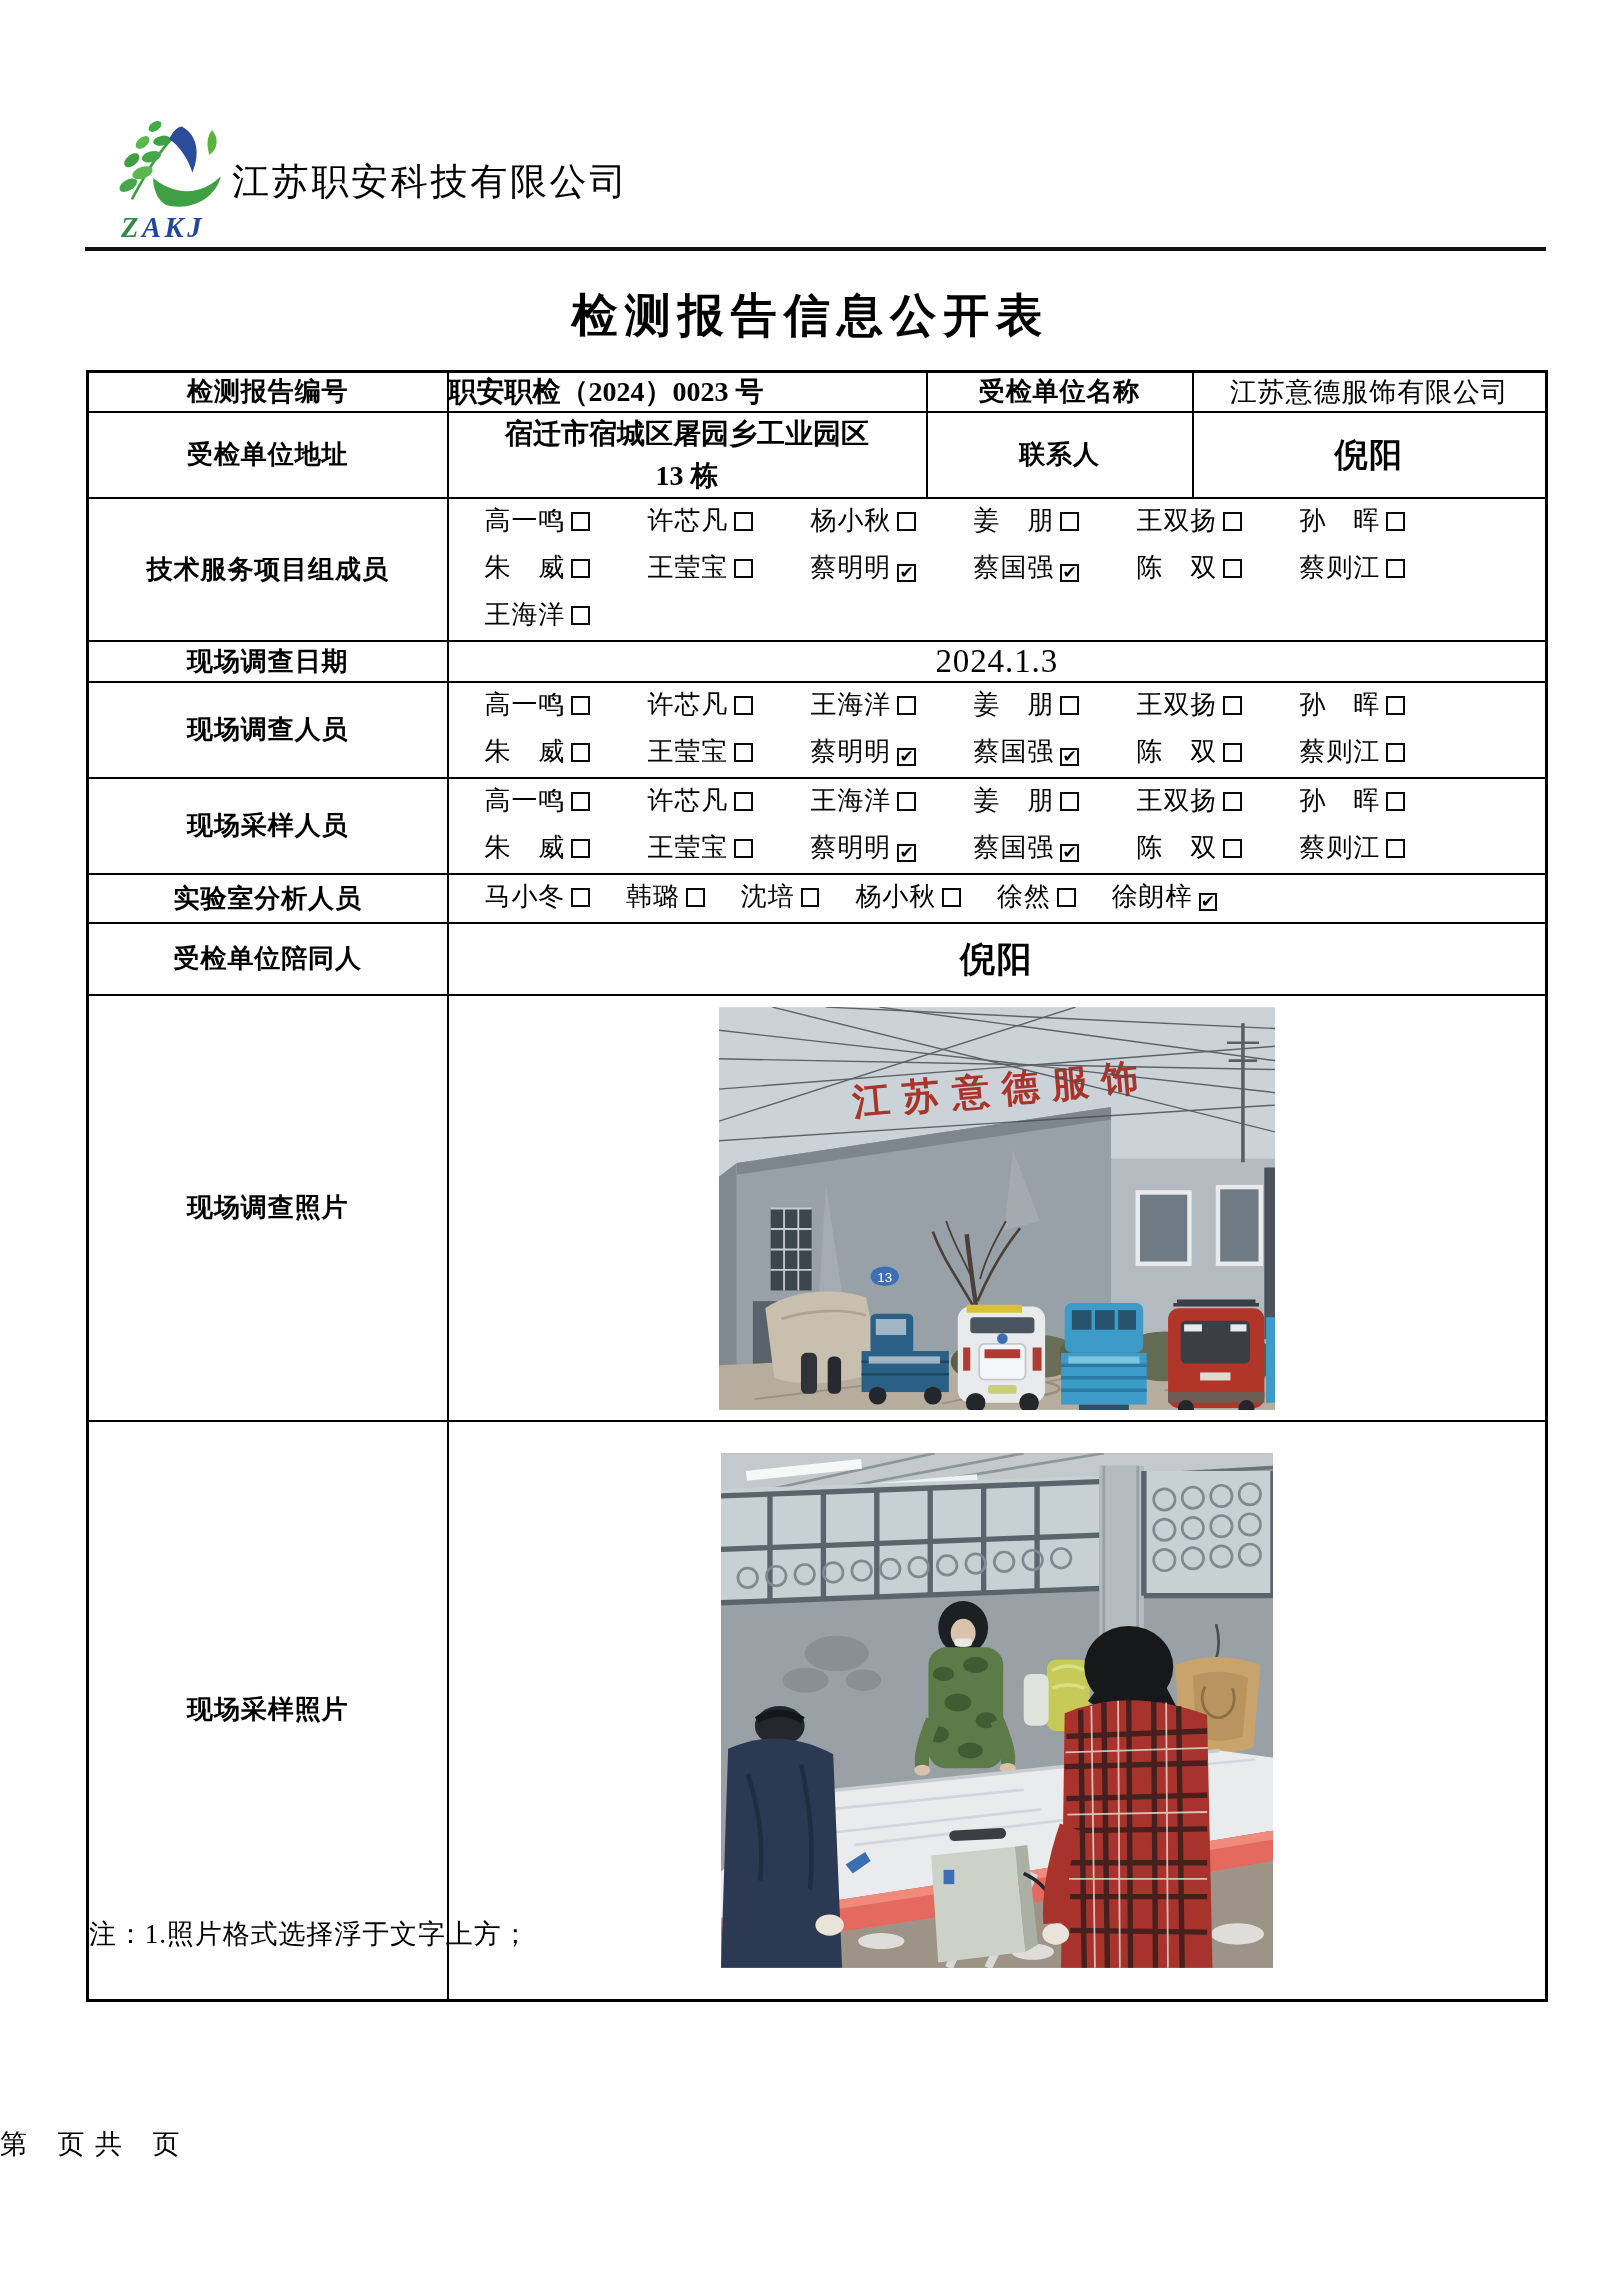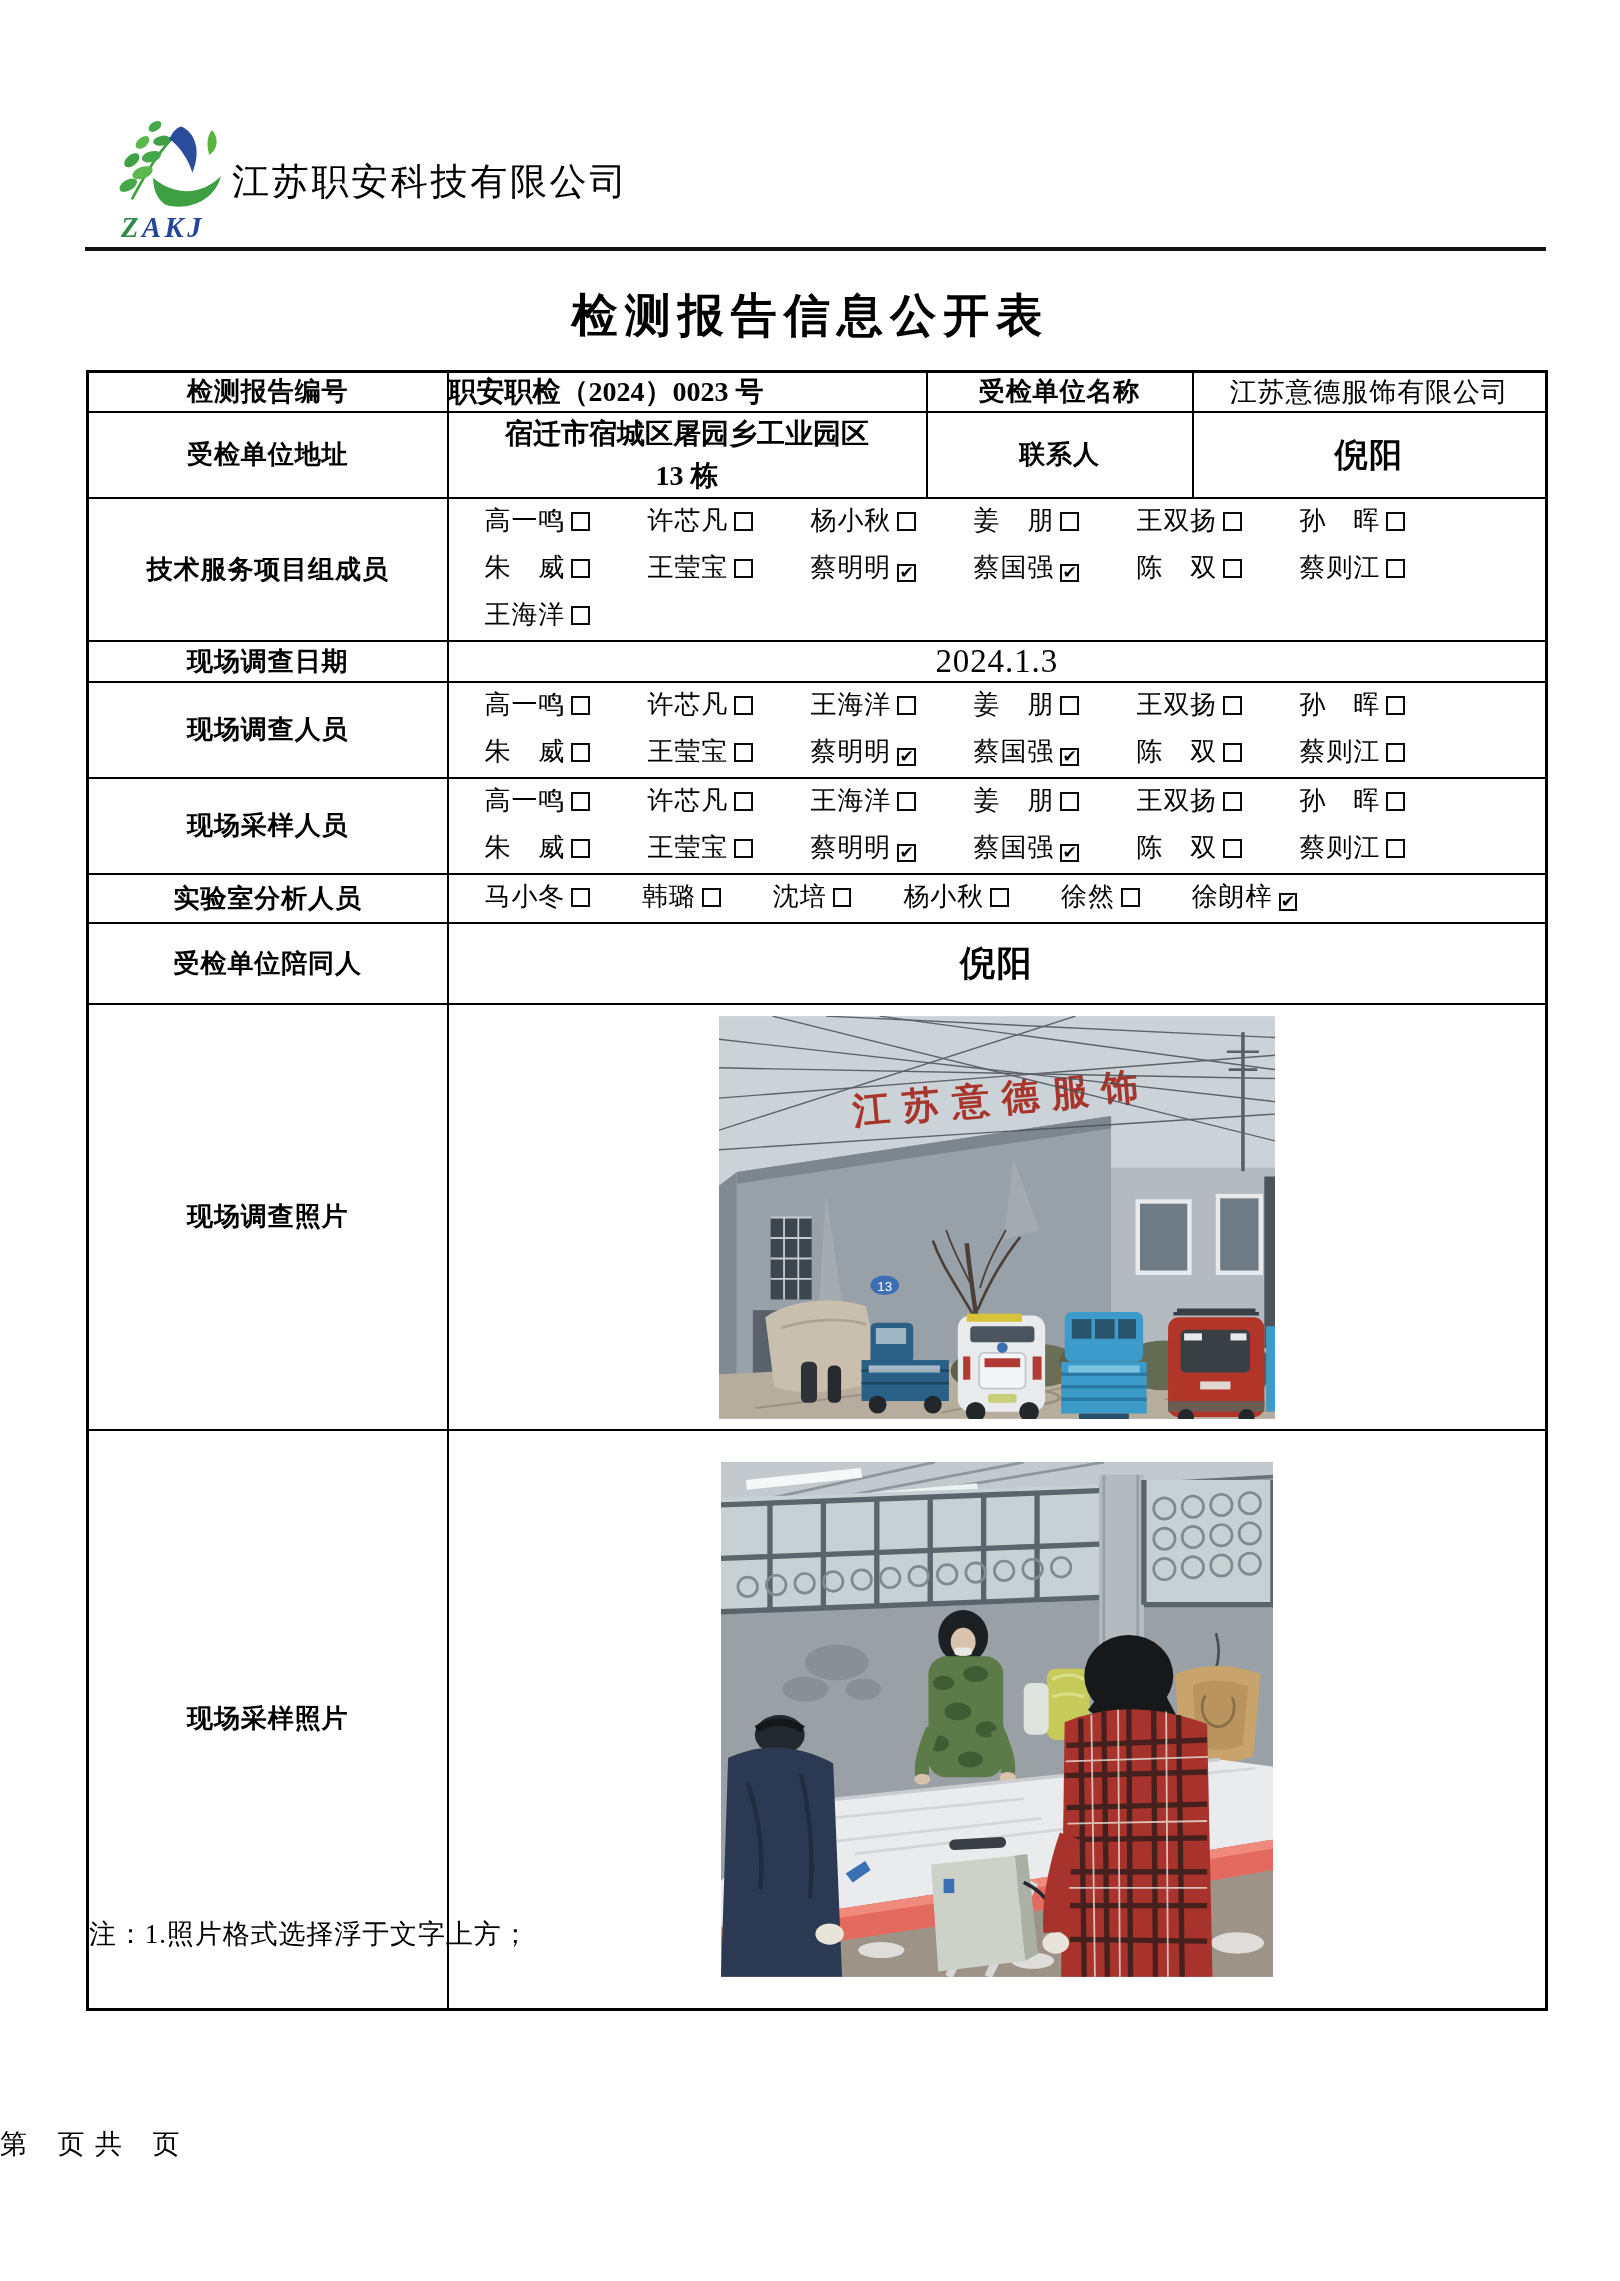--- a/index.html
+++ b/index.html
@@ -28,21 +28,21 @@
   .report-no{font-size:28px;font-weight:bold;padding-left:10.7px;}
   .unit-name{font-size:27px;text-align:center;letter-spacing:0.9px;}
   .addr{font-weight:bold;font-size:28px;text-align:center;line-height:1.5;}
   .contact{font-size:33px;font-weight:bold;text-align:center;letter-spacing:1.8px;}
   .date-val{font-size:33px;text-align:center;letter-spacing:0.9px;}
   .escort{font-size:35px;font-weight:bold;text-align:center;letter-spacing:1.8px;}
 
   .people-cell{padding:3.6px 3.6px 3.6px 16px;}
   .person-line{line-height:43px;white-space:nowrap;}
   .person{display:inline-block;width:163px;font-size:26px;}
-  .lab .person{width:auto;margin-right:16px;}
+  .lab .person{width:auto;margin-right:0;}
   .pname{letter-spacing:0.9px;padding-left:36px;}
   .cb{display:inline-block;box-sizing:border-box;width:18.7px;height:18.7px;border:2.7px solid #0a0a0a;
       margin-left:6.2px;vertical-align:-1.8px;text-align:center;font-weight:bold;font-size:17px;
       line-height:13.4px;font-family:"DejaVu Sans",sans-serif;}
 
   .photo-cell{text-align:center;}
   svg.photo{display:block;margin:0 auto;}
 
   
   .note{position:absolute;left:89px;top:1916px;font-size:27px;letter-spacing:0.9px;}
@@ -138,21 +138,21 @@
           </td>
     </tr>
 
     <tr style="height:42px">
       <td class="lbl">实验室分析人员</td>
       <td class="people-cell lab" colspan="3">
             <div class="person-line"><span class="person"><span class="pname">马小冬</span><span class="cb"></span></span><span class="person"><span class="pname">韩璐</span><span class="cb"></span></span><span class="person"><span class="pname">沈培</span><span class="cb"></span></span><span class="person"><span class="pname">杨小秋</span><span class="cb"></span></span><span class="person"><span class="pname">徐然</span><span class="cb"></span></span><span class="person"><span class="pname">徐朗梓</span><span class="cb checked">✔</span></span></div>
           </td>
     </tr>
 
-    <tr style="height:81px">
+    <tr style="height:72px">
       <td class="lbl">受检单位陪同人</td>
       <td class="escort" colspan="3">倪阳</td>
     </tr>
 
     <tr style="height:426px">
       <td class="lbl">现场调查照片</td>
       <td class="photo-cell" colspan="3">
         <svg class="photo" width="556" height="403" viewBox="0 0 624 452">
           <rect x="0" y="0" width="624" height="452" fill="#ccd3d8"></rect>
 

